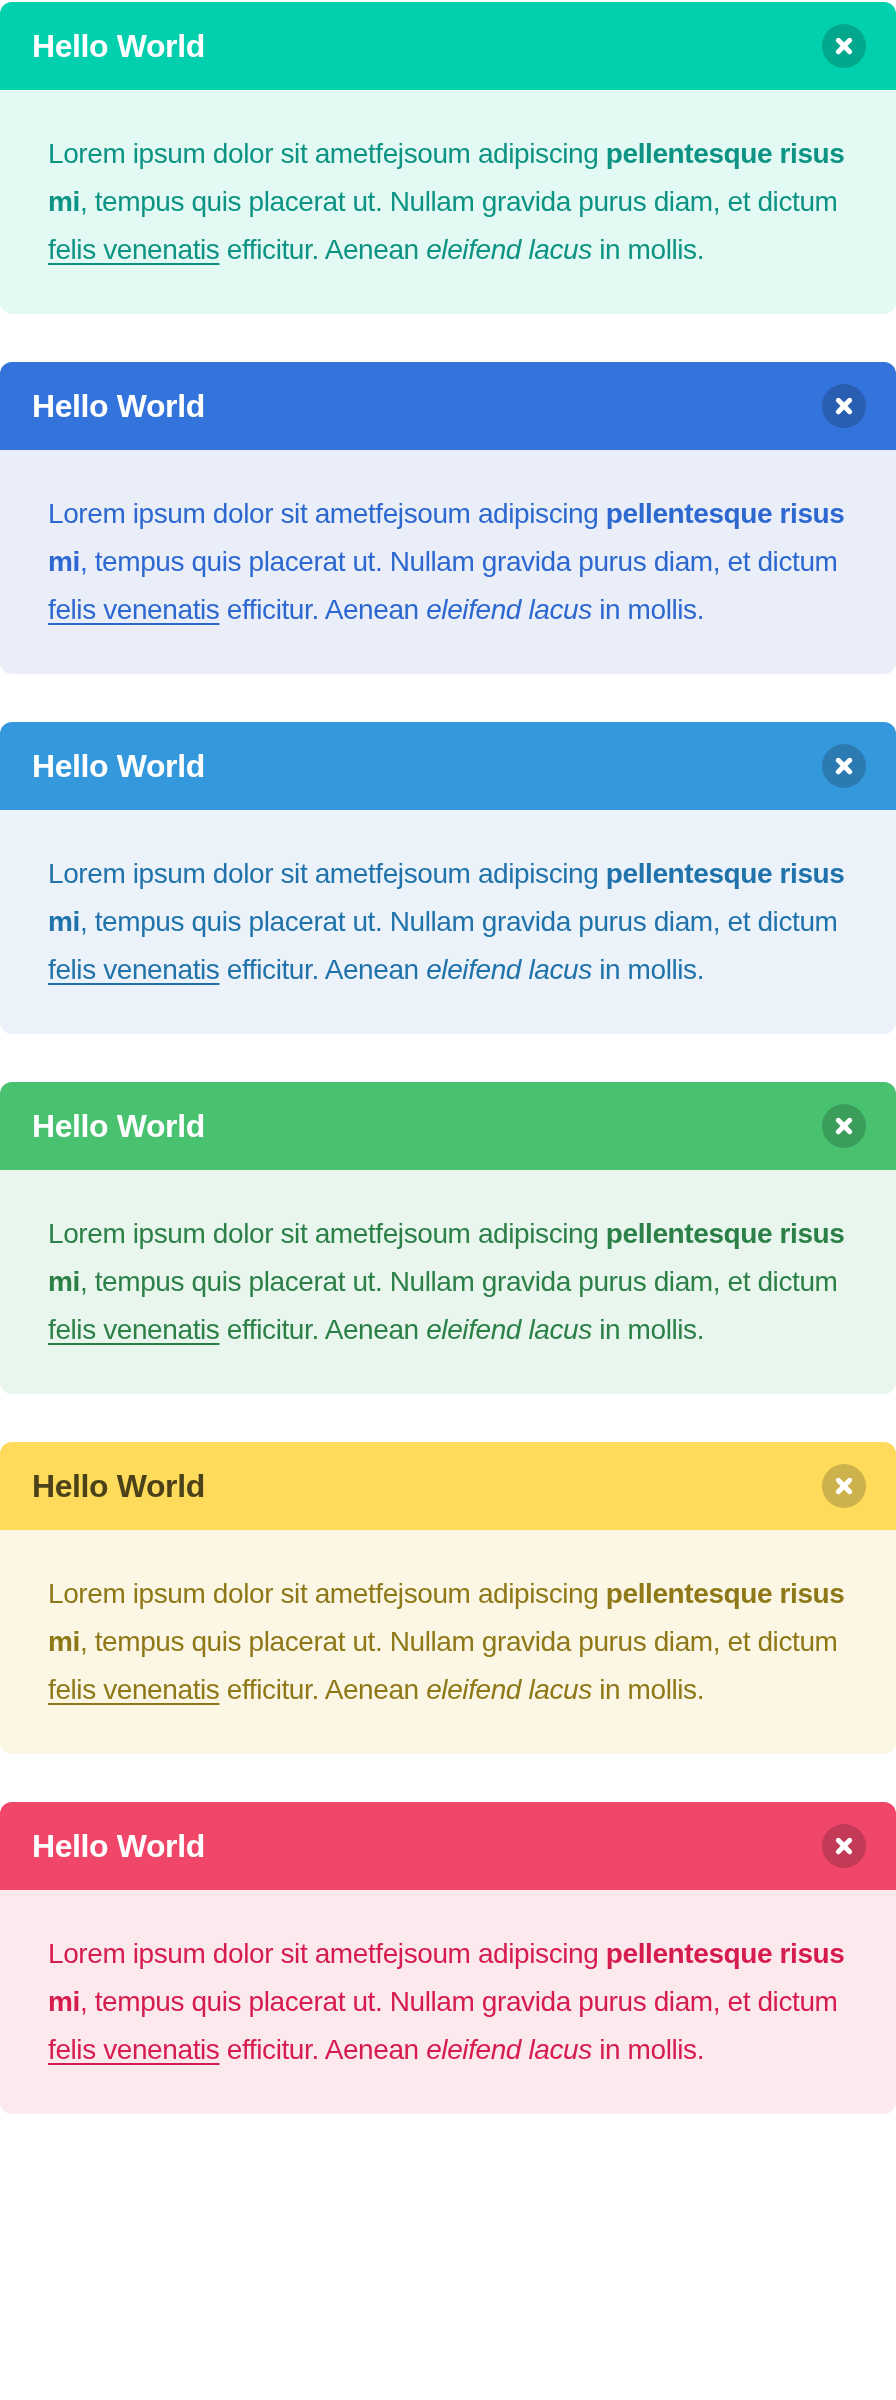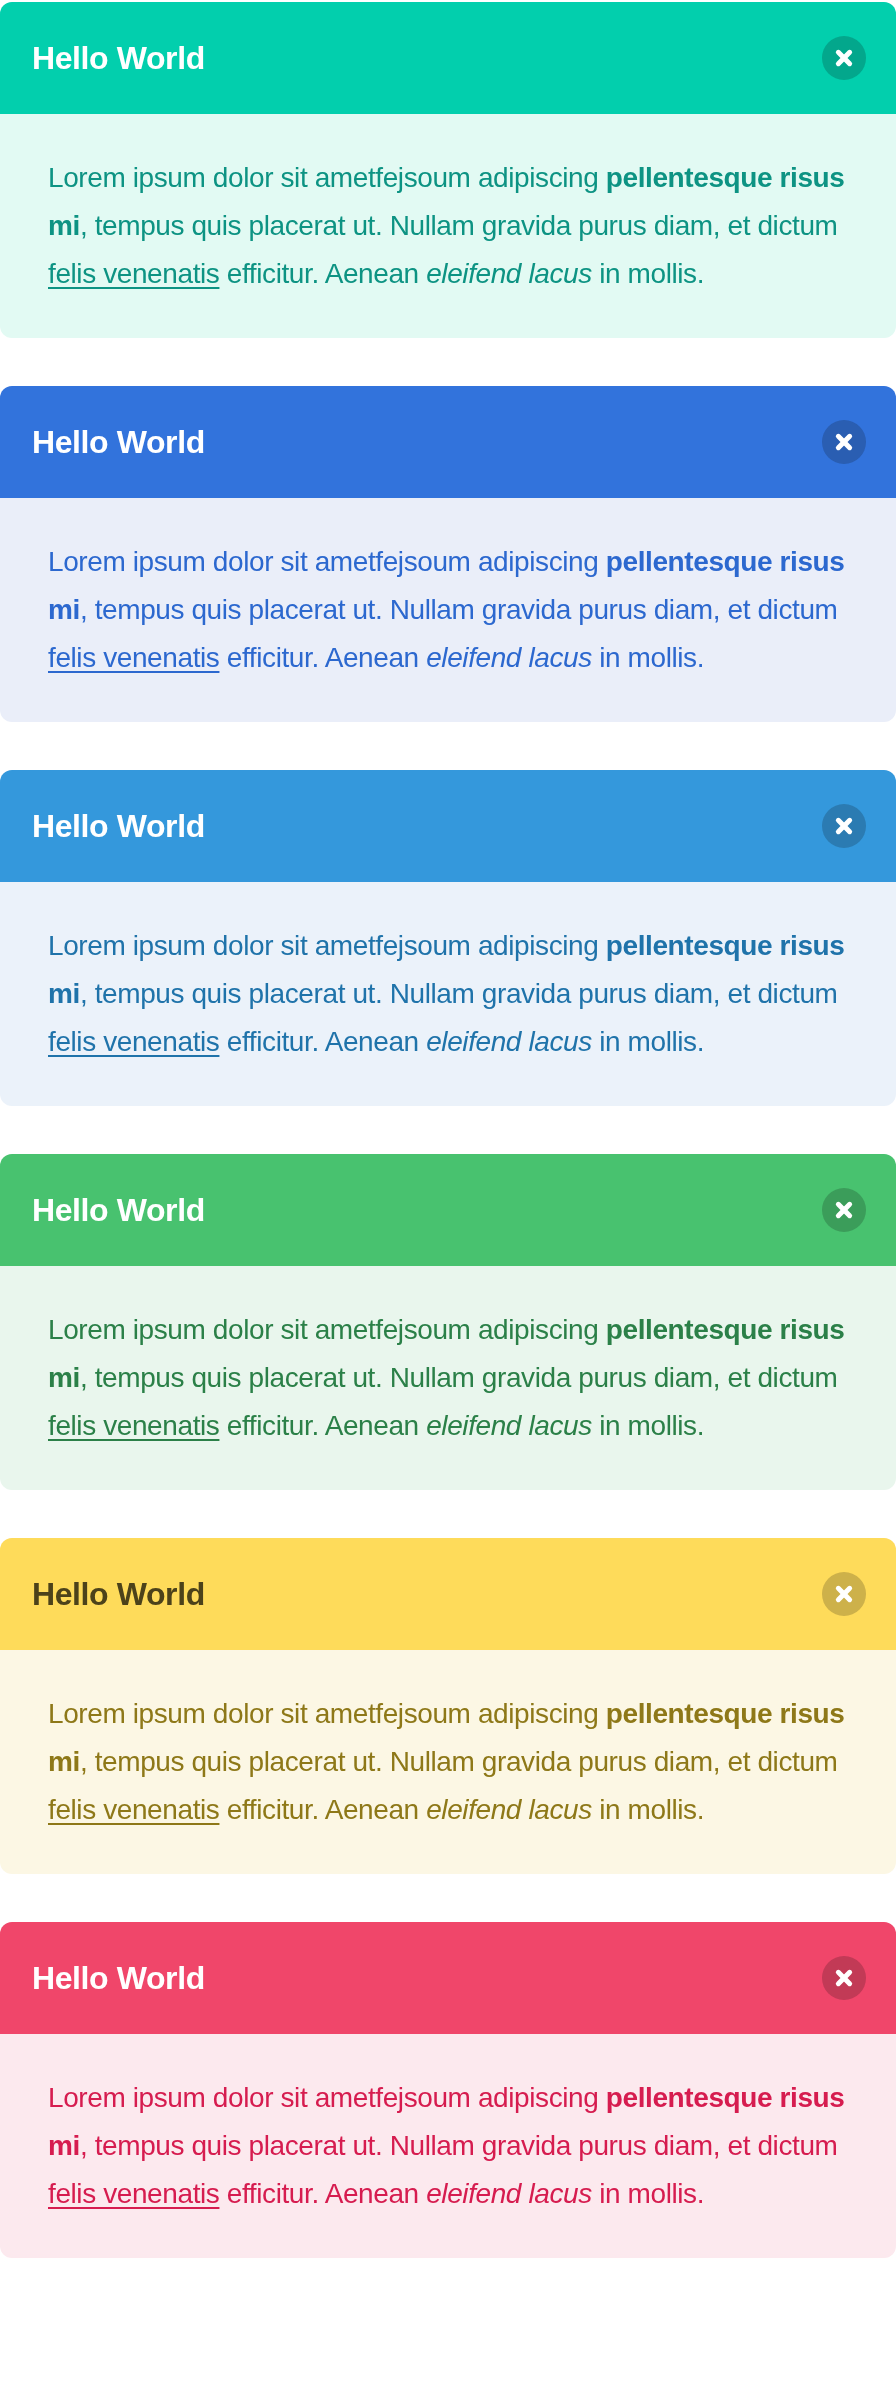--- a/index.html
+++ b/index.html
@@ -11,21 +11,21 @@
   }
   .message {
     width: 896px;
     border-radius: 12px;
     overflow: hidden;
     margin-bottom: 48px;
     background: var(--body-bg);
   }
   .message:last-child { margin-bottom: 0; }
   .message-header {
-    height: 112px;
+    height: 88px;
     background: var(--header-bg);
     display: flex;
     align-items: center;
     justify-content: space-between;
     padding: 0 30px 0 32px;
   }
   .message-title {
     color: var(--title-color);
     font-size: 32px;
     font-weight: 700;

